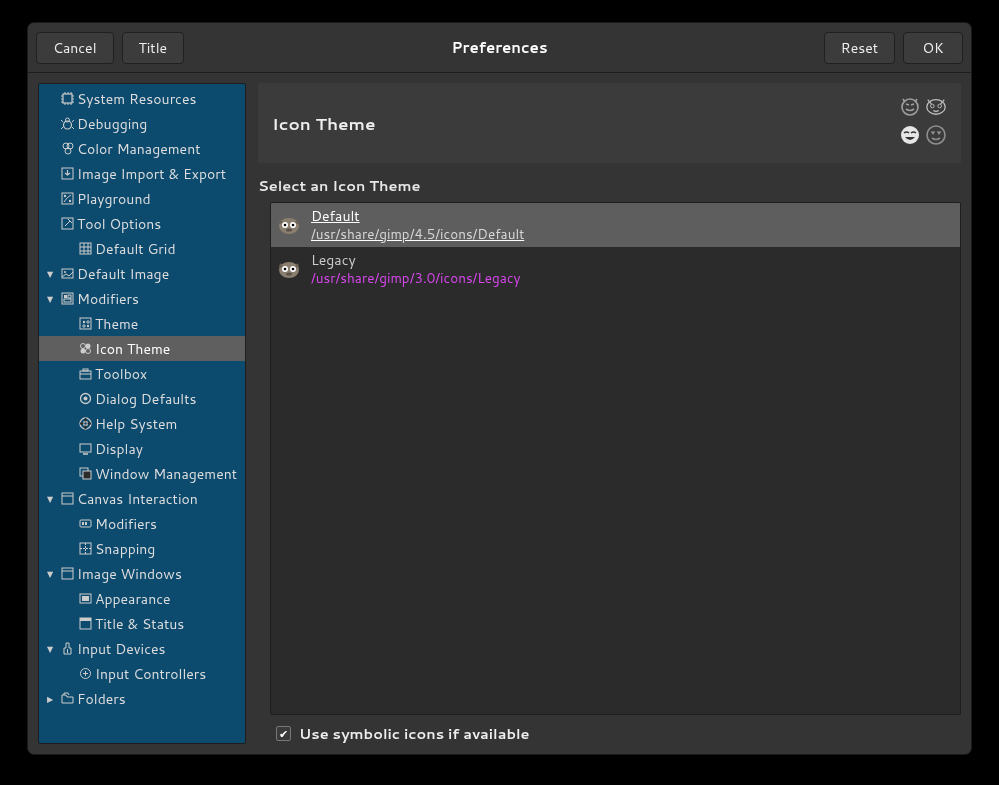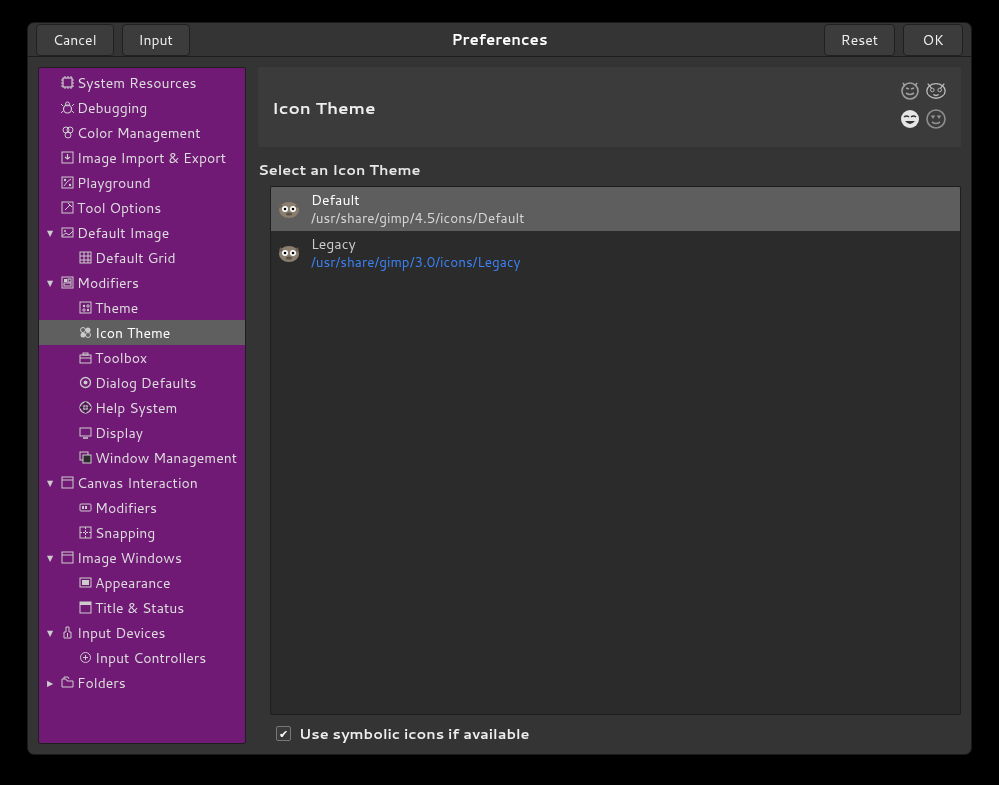--- a/index.html
+++ b/index.html
@@ -18,21 +18,21 @@
     top: 22px;
     width: 945px;
     height: 733px;
     background: #343434;
     border: 1px solid #1a1a1a;
     border-radius: 7px;
     display: flex;
     flex-direction: column;
   }
   .header {
-    height: 34px;
+    height: 50px;
     display: flex;
     align-items: center;
     padding: 0 8px;
     border-bottom: 1px solid #1d1d1d;
     position: relative;
   }
   .header-left, .header-right {
     display: flex;
     gap: 8px;
   }
@@ -58,21 +58,21 @@
   }
   .body {
     flex: 1;
     display: flex;
     padding: 10px;
     gap: 12px;
     min-height: 0;
   }
   .sidebar {
     width: 208px;
-    background: #701a75;
+    background: #0c4a6e;
     border: 1px solid #1e1e1e;
     border-radius: 2px;
     overflow-y: auto;
     padding: 2px 0;
   }
   .tree-row {
     display: flex;
     align-items: center;
     height: 25px;
     padding-left: 4px;
@@ -150,33 +150,33 @@
     overflow: auto;
   }
   .theme-row {
     display: flex;
     align-items: center;
     padding: 4px 6px;
     gap: 10px;
     cursor: pointer;
     color: #ccc;
   }
-  .theme-row.selected { background: #5e5e5e; color: #fff; }
+  .theme-row.selected { background: #5e5e5e; color: #fff; text-decoration: underline; }
   .theme-row.selected .theme-path { color: #d7d7d7; }
   .theme-icon {
     width: 24px;
     height: 24px;
     display: flex;
     align-items: center;
     justify-content: center;
     flex-shrink: 0;
   }
   .theme-text { display: flex; flex-direction: column; line-height: 1.3; }
   .theme-name { font-size: 14px; }
-  .theme-path { font-size: 13.5px; color: #3b82f6; }
+  .theme-path { font-size: 13.5px; color: #d946ef; }
   .checkbox-row {
     display: flex;
     align-items: center;
     gap: 8px;
     padding: 8px 4px 0 18px;
     font-weight: 600;
     font-size: 14.5px;
     color: #eee;
   }
   .checkbox {
@@ -373,21 +373,21 @@
         <circle cx="16" cy="12" r="2" fill="none" stroke="#bbb"></circle>
       <path d="M9 17 Q12 19 15 17" fill="none" stroke="#bbb" stroke-width="1.4"></path>
     </g>
   </defs>
 </svg>
 
 <div class="dialog">
   <div class="header">
     <div class="header-left">
       <div class="btn">Cancel</div>
-      <div class="btn">Input</div>
+      <div class="btn">Title</div>
     </div>
     <div class="header-title">Preferences</div>
     <div style="flex:1"></div>
     <div class="header-right">
       <div class="btn">Reset</div>
       <div class="btn">OK</div>
     </div>
   </div>
 
   <div class="body">
@@ -440,36 +440,36 @@
         <div class="tree-row">
           <span class="spacer0"></span>
           <span class="node-icon">
             <svg viewBox="0 0 15 15">
               <use href="#i-tool"></use>
             </svg>
           </span>
           <span>Tool Options</span>
         </div>
         <div class="tree-row">
+          <span class="spacer1"></span>
+          <span class="node-icon">
+            <svg viewBox="0 0 15 15">
+              <use href="#i-grid"></use>
+            </svg>
+          </span>
+          <span>Default Grid</span>
+        </div>
+        <div class="tree-row">
           <span class="expander expanded"></span>
           <span class="node-icon">
             <svg viewBox="0 0 15 15">
               <use href="#i-image"></use>
             </svg>
           </span>
           <span>Default Image</span>
-        </div>
-        <div class="tree-row">
-          <span class="spacer1"></span>
-          <span class="node-icon">
-            <svg viewBox="0 0 15 15">
-              <use href="#i-grid"></use>
-            </svg>
-          </span>
-          <span>Default Grid</span>
         </div>
         <div class="tree-row">
           <span class="expander expanded"></span>
           <span class="node-icon">
             <svg viewBox="0 0 15 15">
               <use href="#i-interface"></use>
             </svg>
           </span>
           <span>Modifiers</span>
         </div>

